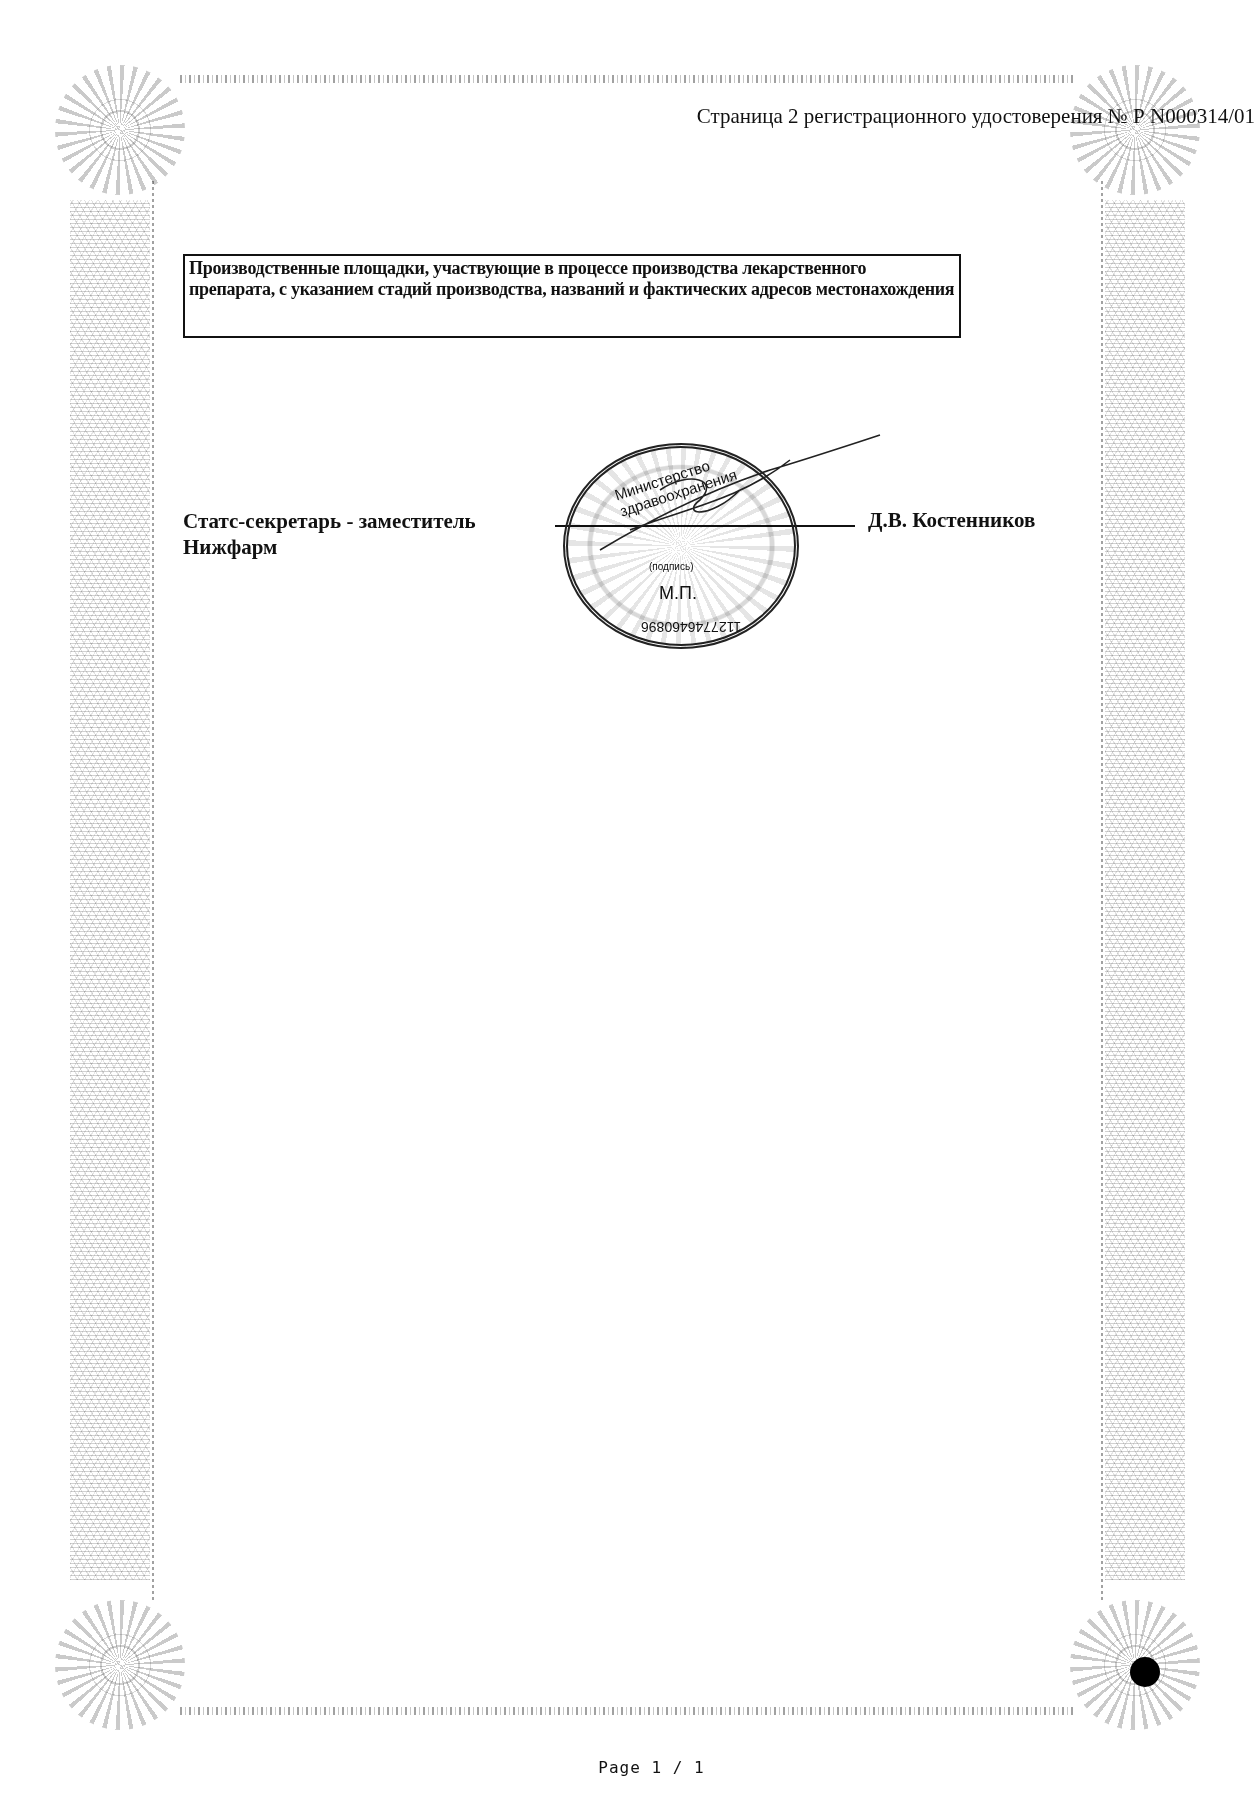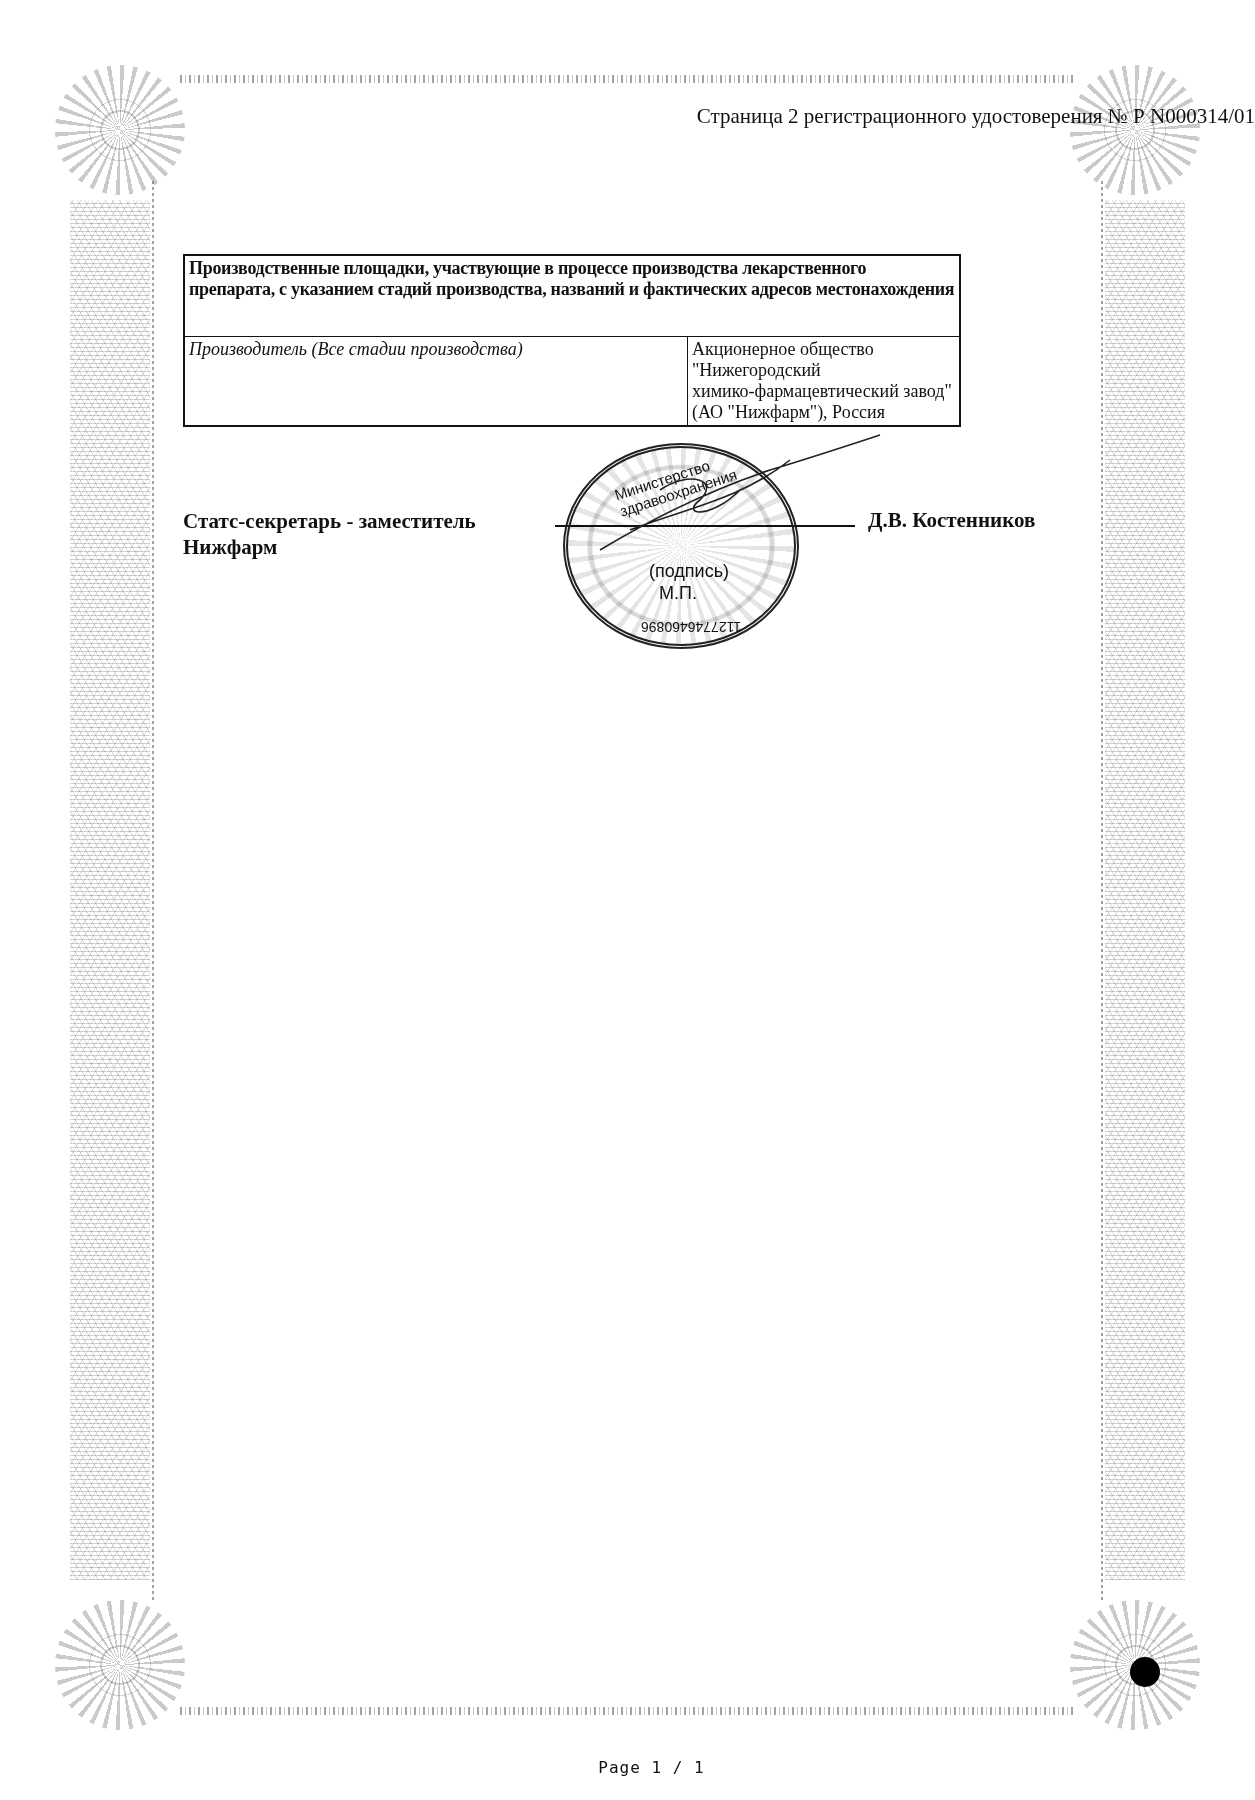--- a/index.html
+++ b/index.html
@@ -47,21 +47,21 @@
   .signer-name { position:absolute; left:868px; top:508px; font-weight:bold; font-size:21px; }
   .sign-line { position:absolute; left:555px; top:525px; width:300px; height:1.5px; background:#111; }
 
   
   .stamp { position:absolute; left:563px; top:443px; width:240px; height:210px; }
   .stamp-ring { position:absolute; left:0; top:0; width:236px; height:206px; border-radius:50%;
     border:5px double #222; box-sizing:border-box;
     background:
       radial-gradient(ellipse at center, transparent 0 55%, rgba(0,0,0,.15) 56% 58%, transparent 59%),
       repeating-conic-gradient(rgba(0,0,0,.10) 0 3deg, transparent 3deg 9deg); }
-  .stamp-podpis { position:absolute; left:86px; top:118px; font-size:18px; font-family:"Liberation Sans", sans-serif; }
+  .stamp-podpis { position:absolute; left:86px; top:118px; font-size:10px; font-family:"Liberation Sans", sans-serif; }
   .stamp-mp { position:absolute; left:96px; top:140px; font-size:18px; font-family:"Liberation Sans", sans-serif; }
   .stamp-arc-top { position:absolute; left:50px; top:14px; font-size:15px; font-family:"Liberation Sans", sans-serif; transform:rotate(-18deg); }
   .stamp-arc-bottom { position:absolute; left:78px; top:176px; font-size:14px; font-family:"Liberation Sans", sans-serif; transform:rotate(180deg); }
   .sig-scribble { position:absolute; left:590px; top:430px; width:300px; height:150px; }
 
   .page-footer { position:absolute; left:0; right:0; top:1758px; text-align:center; font-family:"DejaVu Sans Mono", monospace; font-size:16px; letter-spacing:1px;padding-left:48px; }
 </style>
 </head>
 <body>
 
@@ -77,28 +77,20 @@
 <div class="rosette br"></div>
 <div class="hole"></div>
 
 <div class="page-title">Страница 2 регистрационного удостоверения № Р N000314/01</div>
 
 <table class="reg-table">
   <tbody>
       <tr>
     <td class="hdr" colspan="2">Производственные площадки, участвующие в процессе производства лекарственного препарата, с указанием стадий производства, названий и фактических адресов местонахождения</td>
   </tr>
-  <tr>
-    <td class="mf-label">Производитель (Все стадии производства)</td>
-    <td class="mf-name">
-      <div>Акционерное общество "Нижегородский</div>
-      <div>химико-фармацевтический завод"</div>
-      <div>(АО "Нижфарм"), Россия</div>
-    </td>
-  </tr>
 </tbody>
   </table>
 
 <div class="signer-title">
   <div>Статс-секретарь - заместитель</div>
   <div>Нижфарм</div>
 </div>
 <div class="sign-line"></div>
 
 <div class="stamp">

